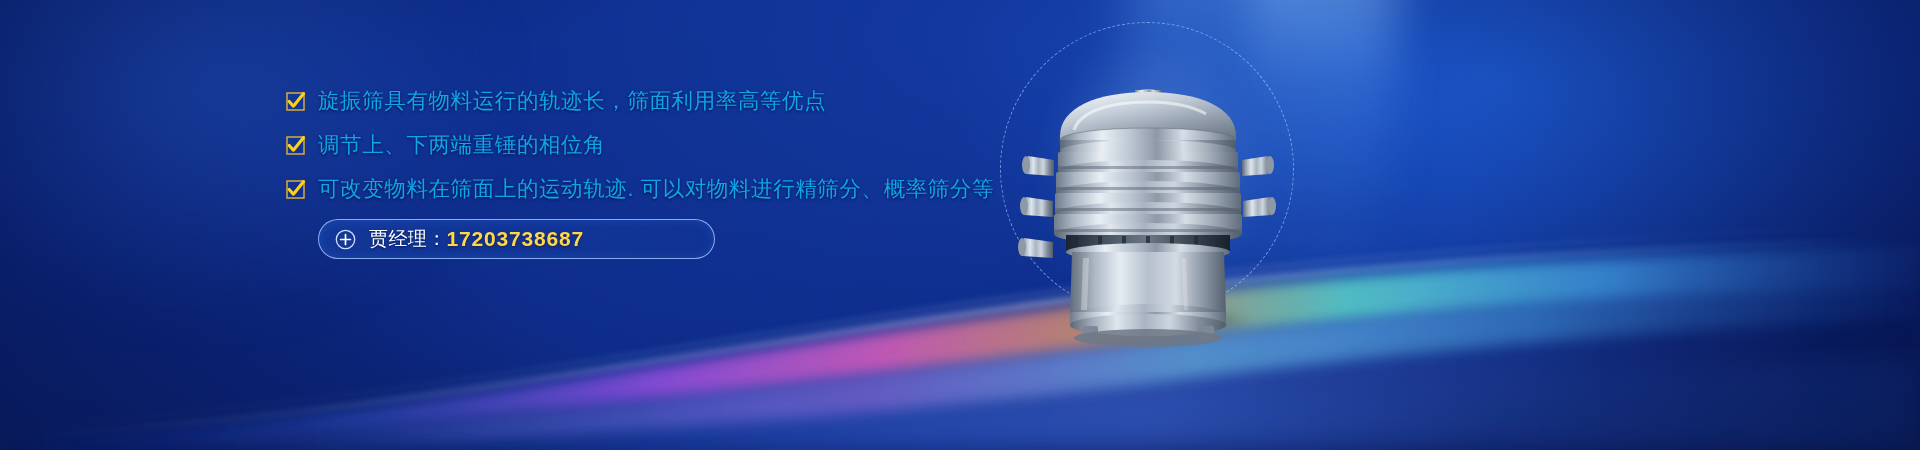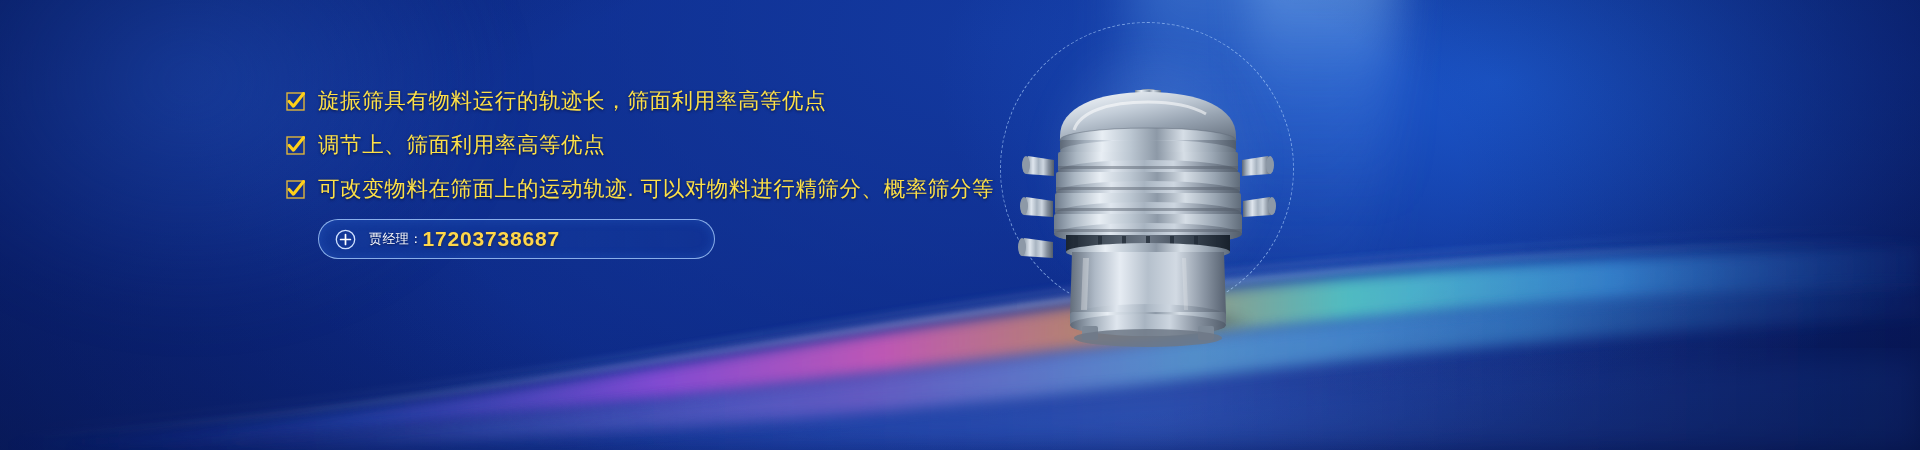--- a/index.html
+++ b/index.html
@@ -84,21 +84,21 @@
     height:32px;
   }
   .chk{
     flex:0 0 auto;
     width:19px;height:19px;
     margin-top:6px;margin-right:13px;
     position:relative;
   }
   .chk svg{display:block;}
   .feature-text{
-    color:#fde047;
+    color:#0ea5e9;
     font-size:21.5px;
     line-height:30px;
     letter-spacing:.6px;
     white-space:nowrap;
     text-shadow:0 1px 3px rgba(0,10,50,.75);
     font-weight:400;
   }
 
   
   .pill{
@@ -110,21 +110,21 @@
     display:flex;align-items:center;
     padding-left:16px;
     background:linear-gradient(90deg, rgba(30,85,195,.30), rgba(25,70,175,.10));
     box-shadow:0 0 12px rgba(70,140,255,.20) inset;
   }
   .pill-icon{
     flex:0 0 auto;width:21px;height:21px;margin-right:13px;
   }
   .pill-icon svg{display:block;}
   .pill-label{
-    color:#ffffff;font-size:13px;letter-spacing:.4px;
+    color:#ffffff;font-size:19px;letter-spacing:.4px;
     text-shadow:0 1px 2px rgba(0,10,50,.7);
   }
   .pill-phone{
     color:#ffd74a;font-size:21px;font-weight:700;letter-spacing:.8px;
     text-shadow:0 1px 3px rgba(40,20,0,.55);
     text-align:right;
   }
 </style>
 </head>
 <body>
@@ -329,21 +329,21 @@
       <span class="feature-text">旋振筛具有物料运行的轨迹长，筛面利用率高等优点</span>
     </div>
 
     <div class="feature">
       <span class="chk">
         <svg width="19" height="19" viewBox="0 0 19 19" xmlns="http://www.w3.org/2000/svg">
           <rect x="1" y="1" width="17" height="17" fill="none" stroke="#e0b63a" stroke-width="1.4"></rect>
           <path d="M3.2,9.4 L7.4,14.2 L17.6,1.6" fill="none" stroke="#ffd018" stroke-width="3.1" stroke-linecap="round" stroke-linejoin="round"></path>
         </svg>
       </span>
-      <span class="feature-text">调节上、筛面利用率高等优点</span>
+      <span class="feature-text">调节上、下两端重锤的相位角</span>
     </div>
 
     <div class="feature">
       <span class="chk">
         <svg width="19" height="19" viewBox="0 0 19 19" xmlns="http://www.w3.org/2000/svg">
           <rect x="1" y="1" width="17" height="17" fill="none" stroke="#e0b63a" stroke-width="1.4"></rect>
           <path d="M3.2,9.4 L7.4,14.2 L17.6,1.6" fill="none" stroke="#ffd018" stroke-width="3.1" stroke-linecap="round" stroke-linejoin="round"></path>
         </svg>
       </span>
       <span class="feature-text">可改变物料在筛面上的运动轨迹. 可以对物料进行精筛分、概率筛分等</span>

